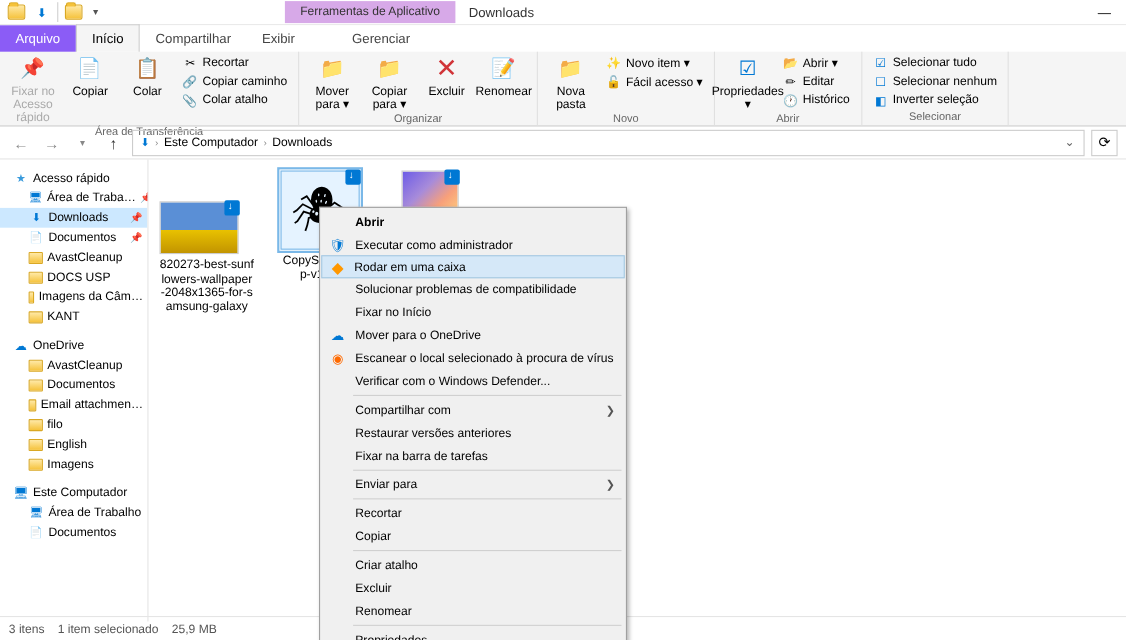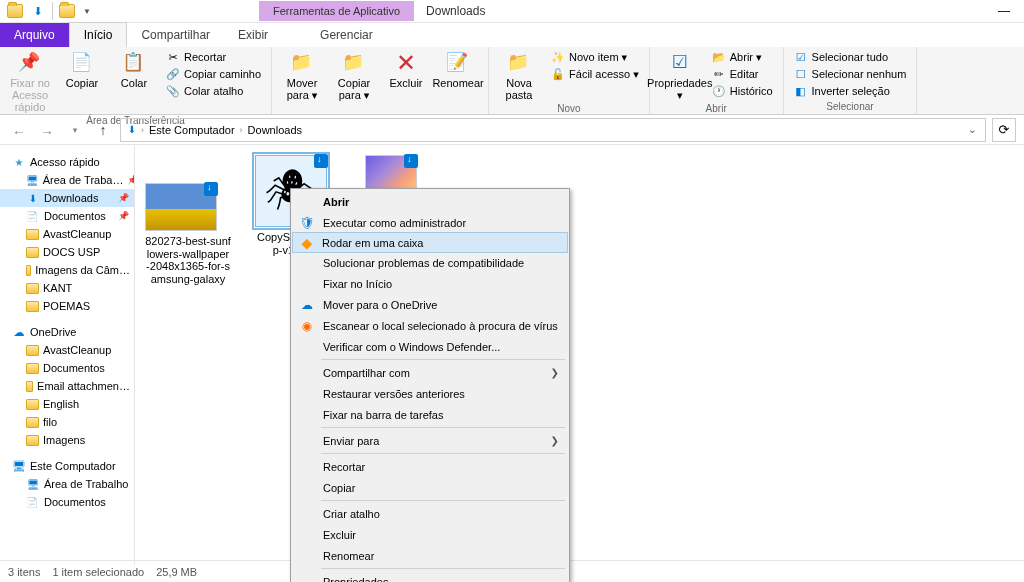--- a/index.html
+++ b/index.html
@@ -13,21 +13,21 @@
 .folder-ico::before { content: ''; position: absolute; top: -3px; left: 0; width: 7px; height: 3px; background: #f5c23b; border: 1px solid #d9a824; border-bottom: none; border-radius: 2px 2px 0 0; }
 .vsep { width: 1px; height: 18px; background: #d0d0d0; margin: 0 2px; }
 .qat-arrow { font-size: 8px; color: #555; padding: 0 4px; }
 .tool-tab { background: #d7a9e8; padding: 4px 14px; font-size: 11px; color: #333; margin-left: 160px; }
 .tool-title { padding: 4px 12px; font-size: 12px; color: #333; }
 .winctrl { margin-left: auto; display: flex; }
 .winbtn { width: 40px; height: 22px; display: flex; align-items: center; justify-content: center; font-size: 12px; color: #000; }
 
 
 .tabs { height: 24px; display: flex; align-items: flex-end; background: #fff; }
-.tab-file { background: #6d28d9; color: #fff; padding: 5px 14px; font-size: 12px; }
+.tab-file { background: #8b5cf6; color: #fff; padding: 5px 14px; font-size: 12px; }
 .tab-active { background: #f5f5f5; padding: 5px 14px; border: 1px solid #d0d0d0; border-bottom: none; font-size: 12px; }
 .tab { padding: 5px 14px; font-size: 12px; color: #444; }
 
 
 .ribbon { height: 68px; background: #f5f5f5; border-bottom: 1px solid #d0d0d0; display: flex; }
 .rgroup { border-right: 1px solid #e0e0e0; padding: 2px 6px; display: flex; flex-direction: column; justify-content: space-between; }
 .rgroup-label { font-size: 10px; color: #666; text-align: center; padding-top: 2px; }
 .rgroup-body { display: flex; gap: 4px; flex: 1; }
 .rbtn-lg { width: 48px; display: flex; flex-direction: column; align-items: center; justify-content: flex-start; padding-top: 2px; gap: 2px; font-size: 10px; text-align: center; line-height: 1.1; }
 .rbtn-lg.disabled { color: #aaa; }
@@ -165,20 +165,21 @@
         </div>
       <div class="rbtn-lg">
           <div class="ricon" style="color:#d13438;font-size:24px">✕</div>
           <span>Excluir</span>
         </div>
       <div class="rbtn-lg">
           <div class="ricon">📝</div>
           <span>Renomear</span>
         </div>
     </div>
+    <div class="rgroup-label">Organizar</div>
   </div>
 
   <div class="rgroup">
     <div class="rgroup-body">
       <div class="rbtn-lg">
           <div class="ricon" style="color:#f5c23b">📁</div>
           <span style="white-space:pre-line">Nova
 pasta</span>
         </div>
       <div class="rbtn-sm-col">
@@ -289,48 +290,44 @@
         <span>DOCS USP</span>
       </div>
     <div class="tree-item lvl2">
         <span class="folder-s"></span>
         <span>Imagens da Câm…</span>
       </div>
     <div class="tree-item lvl2">
         <span class="folder-s"></span>
         <span>KANT</span>
       </div>
-    <div class="tree-item lvl2">
-        <span class="folder-s"></span>
-        <span>POEMAS</span>
-      </div>
     <div style="height:8px"></div>
     <div class="tree-item">
         <span class="tico cloud">☁</span>
         <span>OneDrive</span>
       </div>
     <div class="tree-item lvl2">
         <span class="folder-s"></span>
         <span>AvastCleanup</span>
       </div>
     <div class="tree-item lvl2">
         <span class="folder-s"></span>
         <span>Documentos</span>
       </div>
     <div class="tree-item lvl2">
         <span class="folder-s"></span>
         <span>Email attachmen…</span>
       </div>
     <div class="tree-item lvl2">
         <span class="folder-s"></span>
+        <span>filo</span>
+      </div>
+    <div class="tree-item lvl2">
+        <span class="folder-s"></span>
         <span>English</span>
-      </div>
-    <div class="tree-item lvl2">
-        <span class="folder-s"></span>
-        <span>filo</span>
       </div>
     <div class="tree-item lvl2">
         <span class="folder-s"></span>
         <span>Imagens</span>
       </div>
     <div style="height:8px"></div>
     <div class="tree-item">
         <span class="tico pc">🖥</span>
         <span>Este Computador</span>
       </div>

